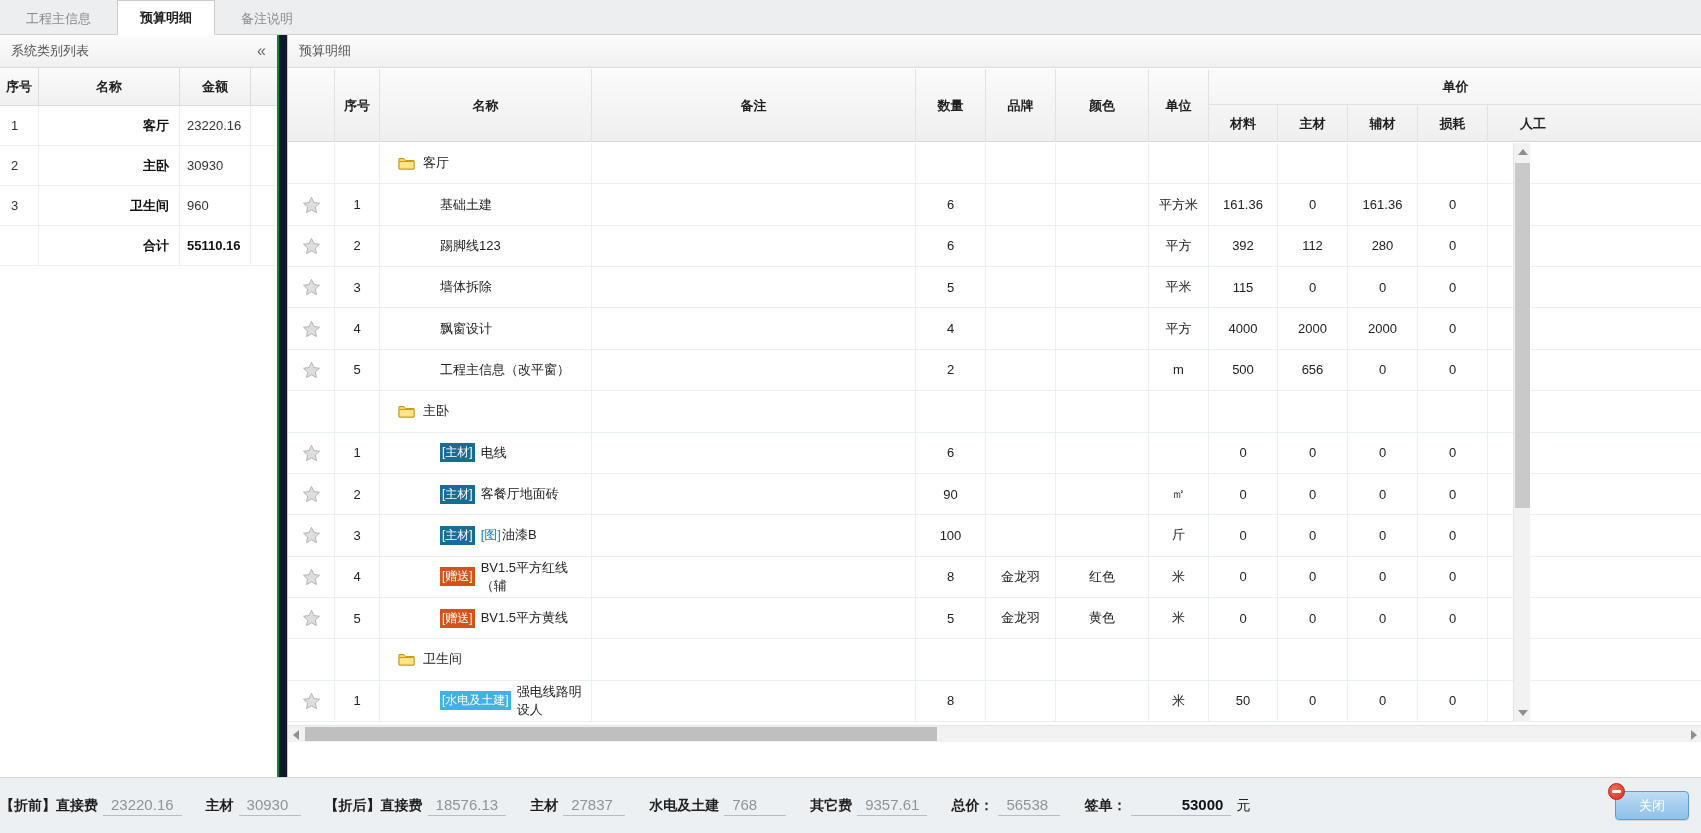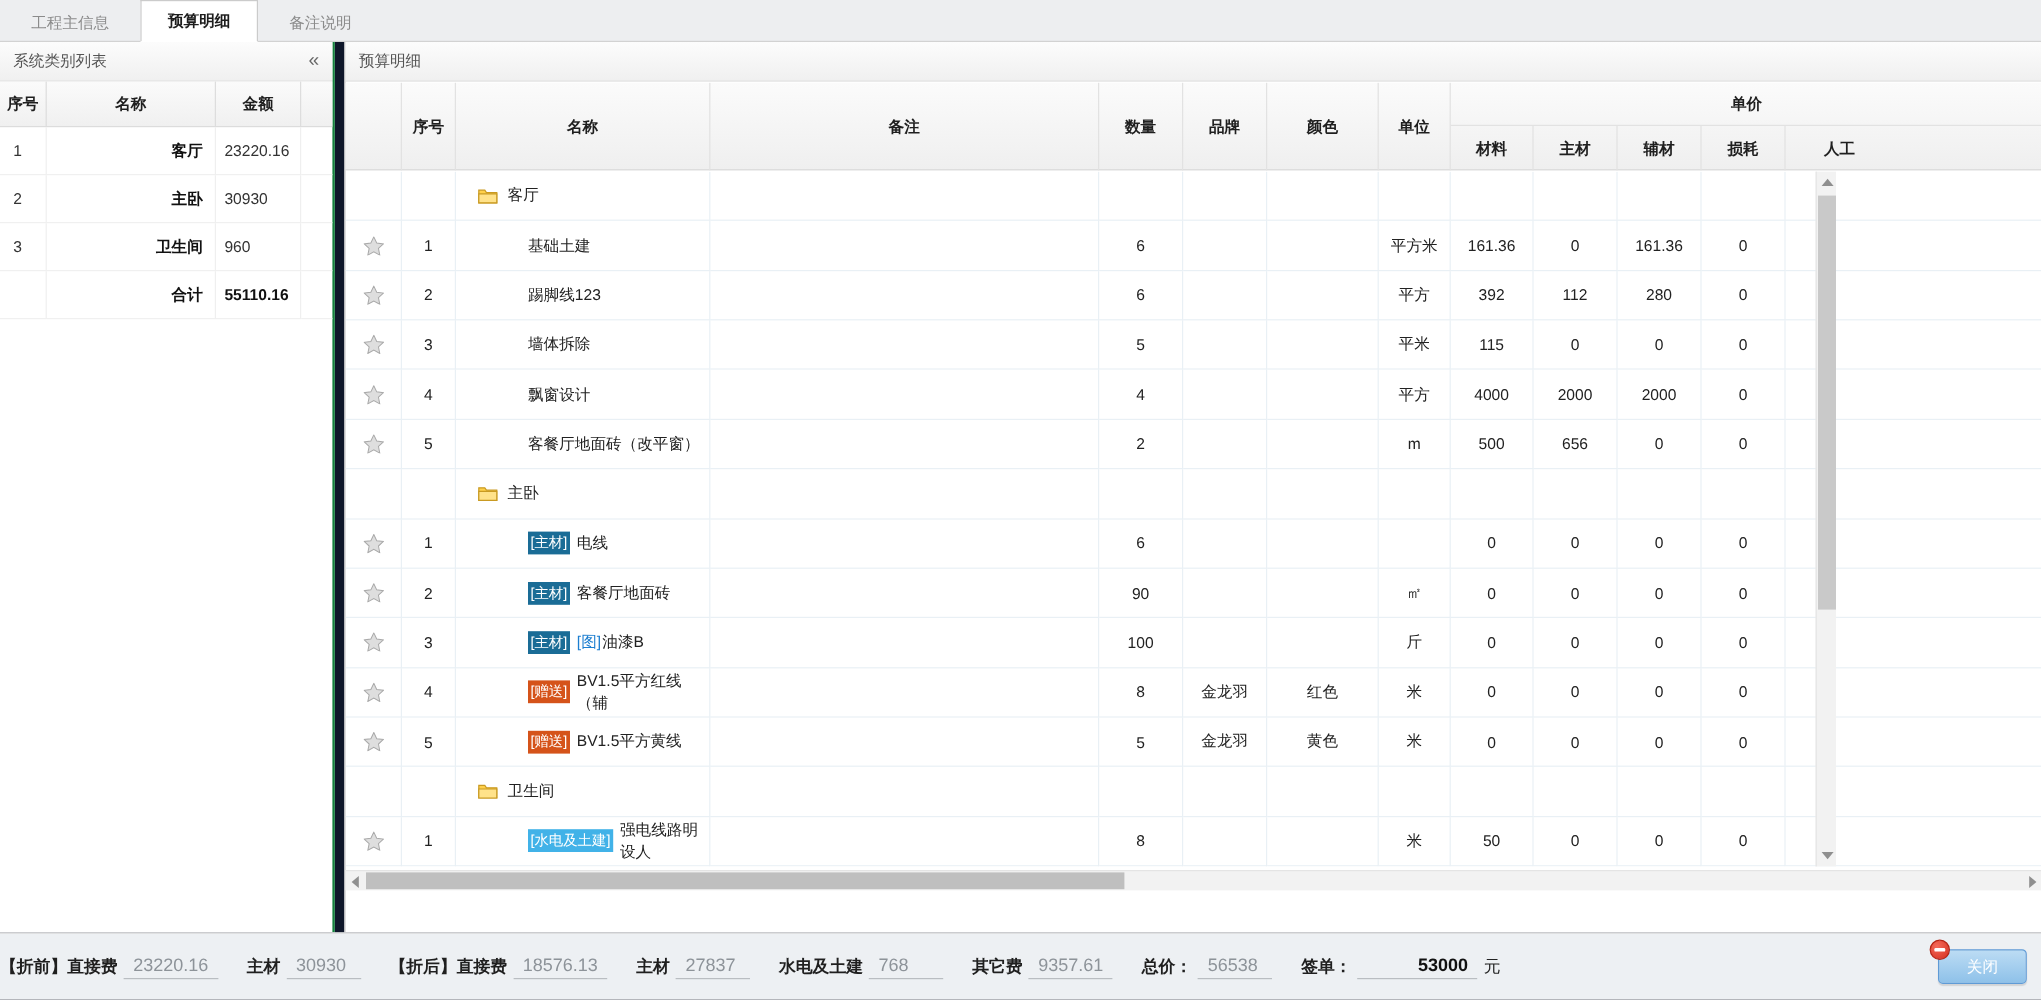--- a/index.html
+++ b/index.html
@@ -263,21 +263,21 @@
         <div class="grow">
           <div class="gc c-star">
             <span class="star-ic">
               <svg width="17" height="16" viewBox="0 0 20 19">
                 <path d="M10 0.5l2.9 6.1 6.6 0.8-4.9 4.5 1.3 6.6L10 15.2 4.1 18.5l1.3-6.6-4.9-4.5 6.6-0.8z" fill="#dedede" stroke="#a9a9a9" stroke-width="1"></path>
               </svg>
             </span>
           </div>
           <div class="gc c-no">5</div>
           <div class="gc c-name">
-            <span>客餐厅地面砖（改平窗）</span>
+            <span>工程主信息（改平窗）</span>
           </div>
           <div class="gc c-remark"></div>
           <div class="gc c-qty">2</div>
           <div class="gc c-brand"></div>
           <div class="gc c-color"></div>
           <div class="gc c-unit">m</div>
           <div class="gc c-mat">500</div>
           <div class="gc c-main">656</div>
           <div class="gc c-aux">0</div>
           <div class="gc c-loss">0</div>

